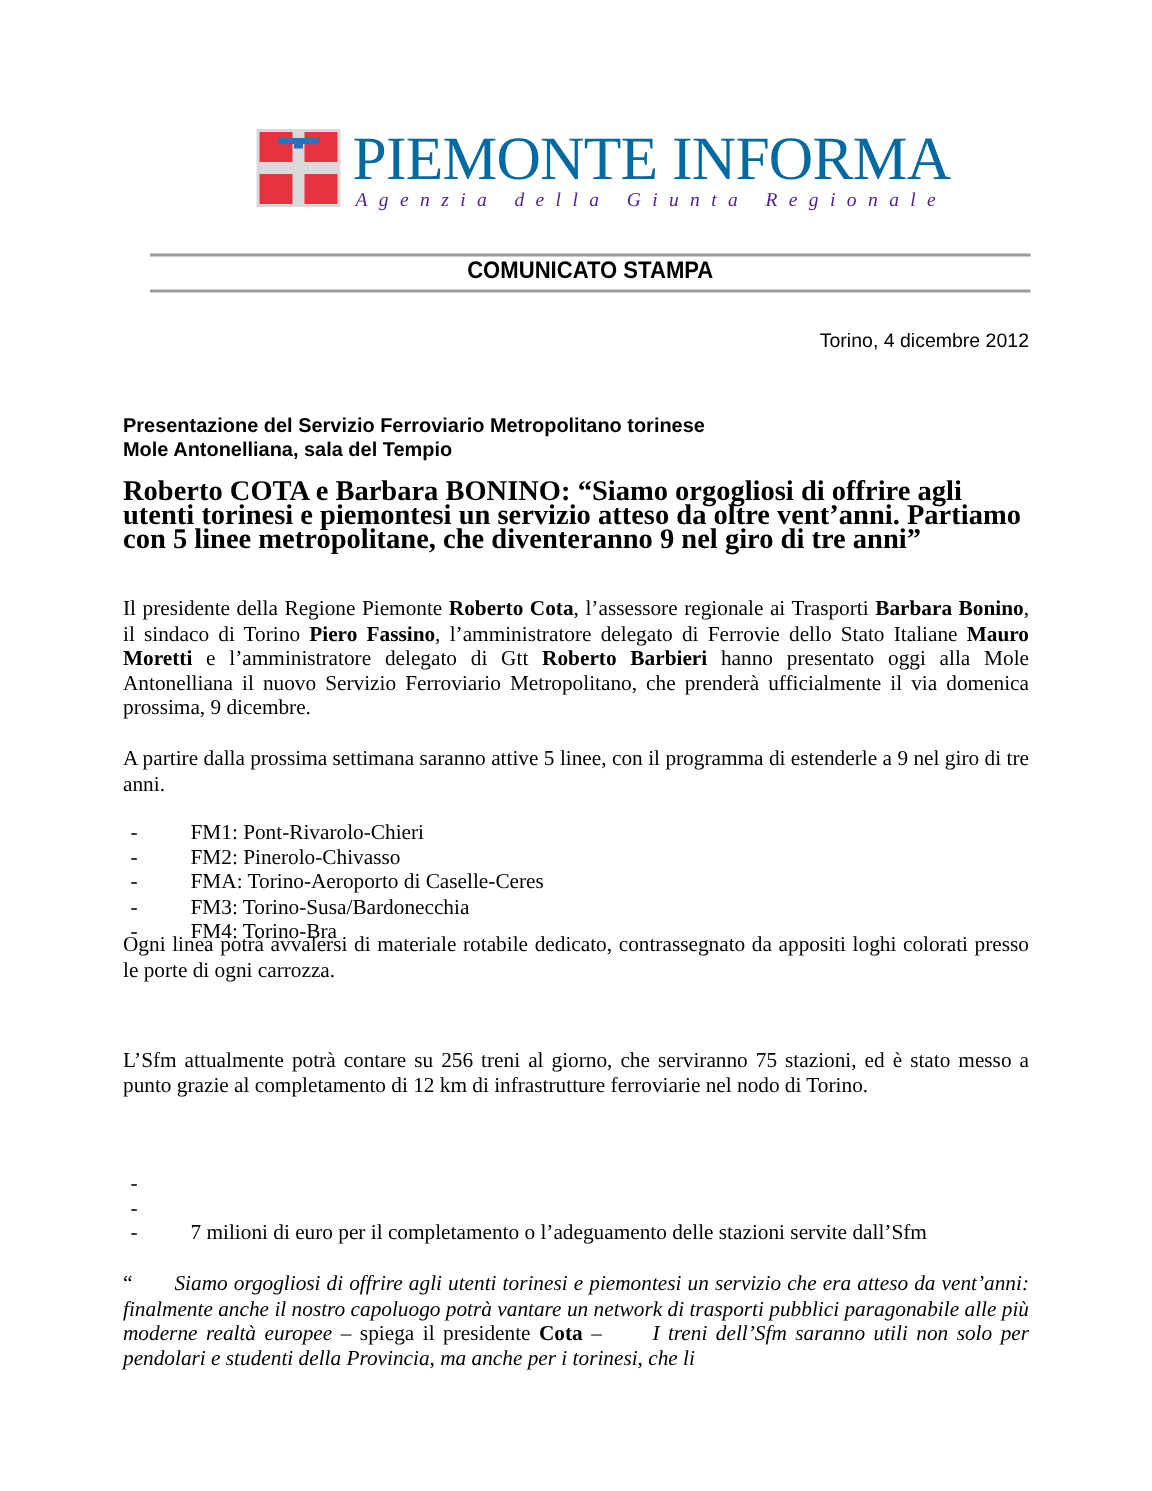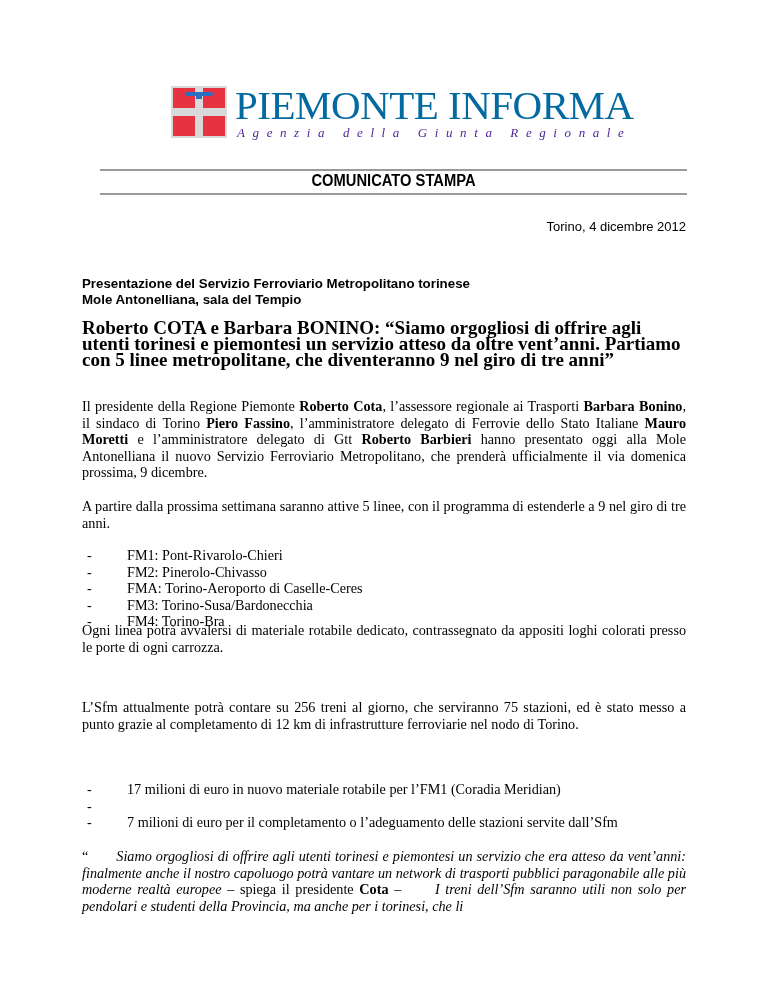--- a/index.html
+++ b/index.html
@@ -83,19 +83,19 @@
     <li><span class="dash">-</span><span>FM4: Torino-Bra</span></li>
   </ul>
 
   <p class="para p3">Ogni linea potrà avvalersi di materiale rotabile dedicato, contrassegnato da appositi loghi colorati presso le porte di ogni carrozza.</p>
 
   <div class="p4">
     <p class="para">L’Sfm attualmente potrà contare su 256 treni al giorno, che serviranno 75 stazioni, ed è stato messo a punto grazie al completamento di 12 km di infrastrutture ferroviarie nel nodo di Torino.</p>
   </div>
 
   <ul class="list l2">
-    <li><span class="dash">-</span><span>17 milioni di euro in nuovo materiale rotabile per l’FM1 (Coradia Meridian)</span></li>
+    <li><span class="dash">-</span></li>
     <li><span class="dash">-</span></li>
     <li><span class="dash">-</span><span>7 milioni di euro per il completamento o l’adeguamento delle stazioni servite dall’Sfm</span></li>
   </ul>
 
   <p class="para p5"><span>“</span><i>Siamo orgogliosi di offrire agli utenti torinesi e piemontesi un servizio che era atteso da vent’anni: finalmente anche il nostro capoluogo potrà vantare un network di trasporti pubblici paragonabile alle più moderne realtà europee</i><span> – spiega il presidente </span><b>Cota</b><span> – </span><i>I treni dell’Sfm saranno utili non solo per pendolari e studenti della Provincia, ma anche per i torinesi, che li</i></p>
 </div>
 
 </body></html>

